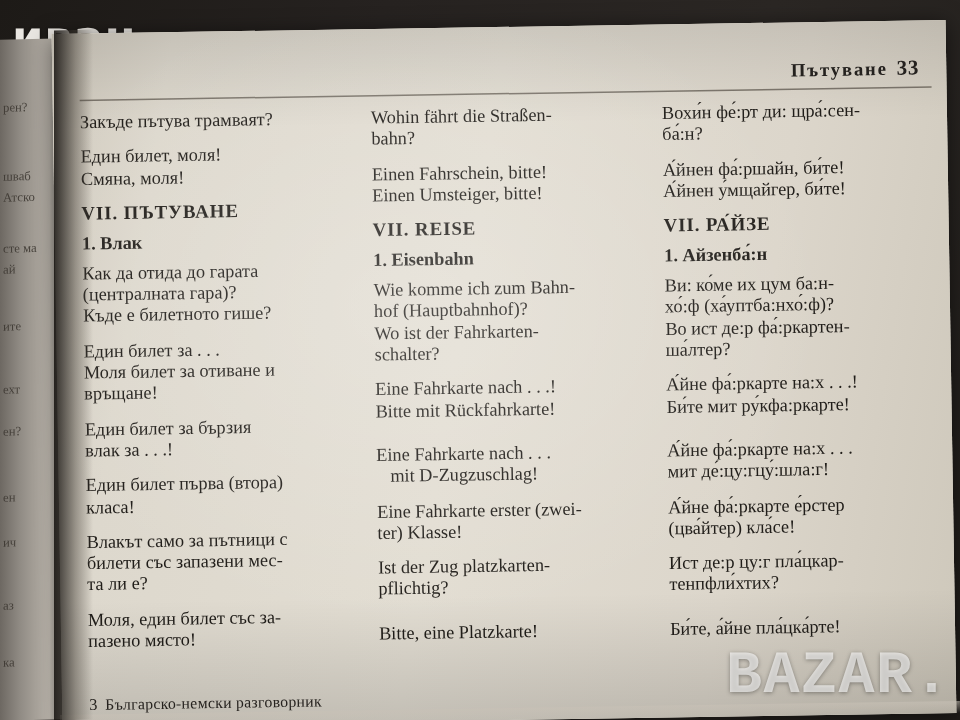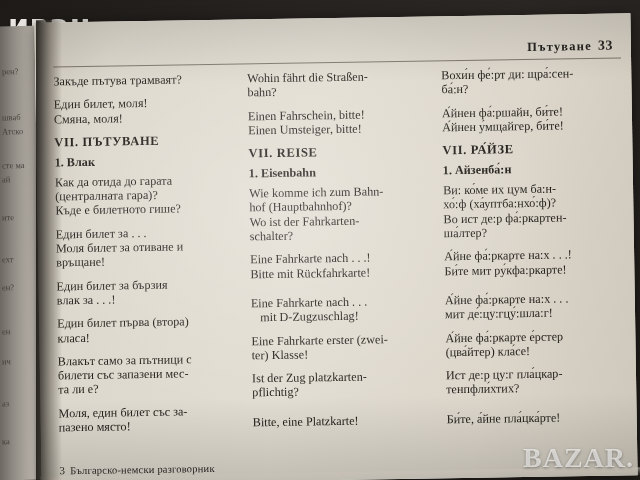--- a/index.html
+++ b/index.html
@@ -179,22 +179,22 @@
   }
   .footer .fnum {
     font-size: 11px;
     margin-right: 5px;
   }
   
   .watermark-br {
     position: absolute;
     right: 6px;
     bottom: 6px;
-    font-family: Liberation Serif, serif;
-    font-size: 28px;
+    font-family: Liberation Mono, monospace;
+    font-size: 40px;
     font-weight: 700;
     color: rgba(255,255,255,.62);
     letter-spacing: 1px;
     text-shadow: 0 1px 3px rgba(0,0,0,.35);
     z-index: 20;
     pointer-events: none;
   }
   .watermark-br .dot {
     display: inline-block;
     color: rgba(255,255,255,.62);

